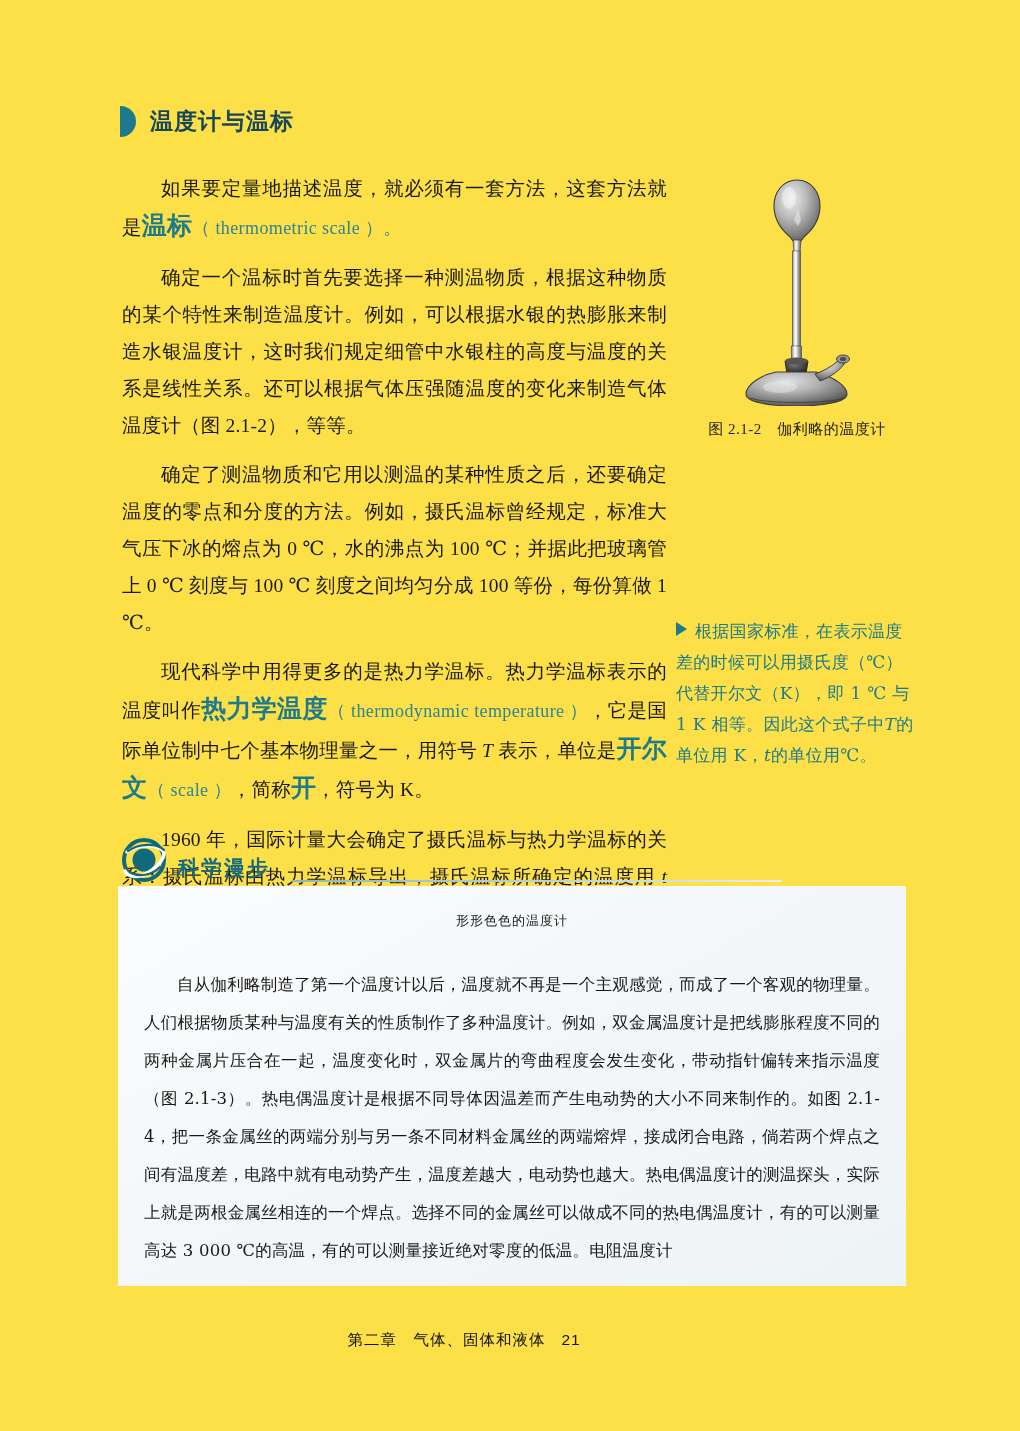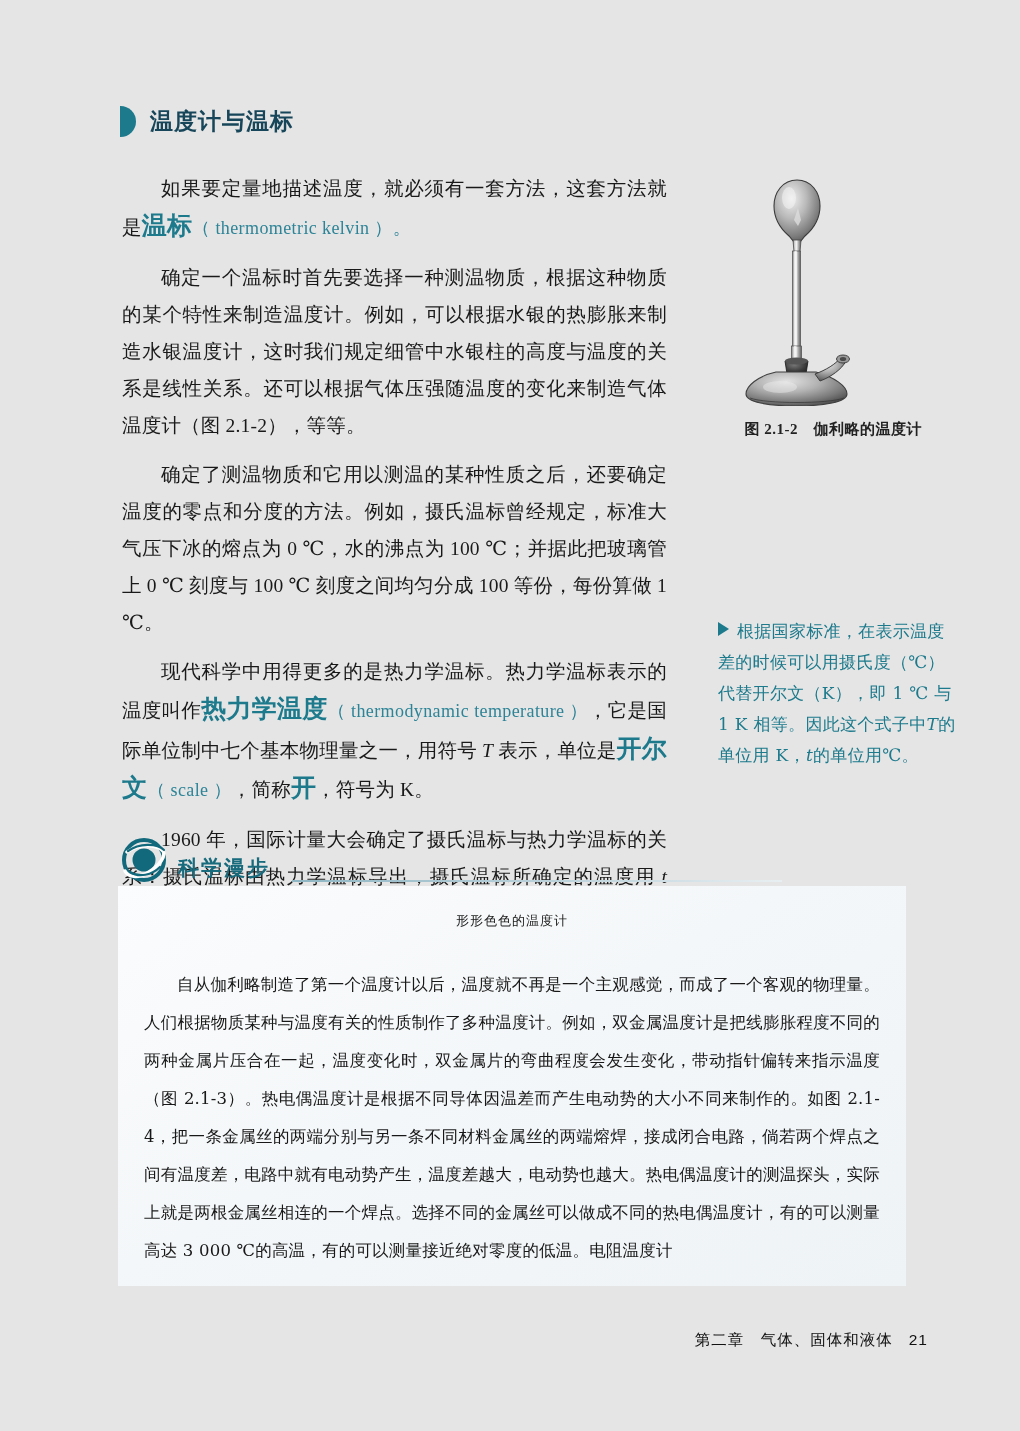--- a/index.html
+++ b/index.html
@@ -12,21 +12,21 @@
     height: 1431px;
     position: relative;
     font-family: "Liberation Serif", "DejaVu Serif", serif;
     overflow: hidden;
     color: #1a1a1a;
   }
 
   .page {
     position: absolute;
     inset: 0;
-    background: #e5e5e5;
+    background: #fde047;
   }
 
   
   .section-head {
     position: absolute;
     left: 120px;
     top: 106px;
     display: flex;
     align-items: center;
     gap: 14px;
@@ -92,22 +92,21 @@
     font-family: "Liberation Serif", serif;
   }
   .formula .it { font-style: italic; }
 
   
   .figure {
     position: absolute;
     left: 672px;
     top: 168px;
     width: 250px;
-    text-align: right;
-    font-weight: bold;
+    text-align: center;
   }
   .figure-img {
     width: 250px;
     height: 238px;
     position: relative;
   }
   .figure-cap {
     margin-top: 14px;
     font-size: 15px;
     color: #222;
@@ -119,21 +118,20 @@
   .sidenote {
     position: absolute;
     left: 676px;
     top: 616px;
     width: 240px;
     color: #1c7a8c;
     font-family: "DejaVu Serif", "Liberation Serif", serif;
     font-size: 17px;
     line-height: 31px;
     letter-spacing: 0.3px;
-    margin-left: 42px;
   }
   .sidenote .tri {
     display: inline-block;
     width: 0; height: 0;
     border-left: 11px solid #1c7a8c;
     border-top: 7px solid transparent;
     border-bottom: 7px solid transparent;
     margin-right: 8px;
     vertical-align: 1px;
   }
@@ -193,21 +191,21 @@
     color: #181818;
     letter-spacing: 0.2px;
   }
 
   
   .footer {
     position: absolute;
     left: 0;
     top: 1330px;
     width: 1020px;
-    text-align: right;
+    text-align: center;
     padding-right: 92px;
     box-sizing: border-box;
     font-size: 15.5px;
     color: #111;
     letter-spacing: 1px;
     font-family: "DejaVu Sans", "Liberation Sans", sans-serif;
   }
   .footer .pg {
     margin-left: 16px;
     font-family: "Liberation Sans", sans-serif;
@@ -218,21 +216,21 @@
 
 <div class="page">
 
   <div class="section-head">
     <div class="head-marker"></div>
     <div class="head-title">温度计与温标</div>
   </div>
 
   <div class="col-main">
 
-    <p class="para"><span>如果要定量地描述温度，就必须有一套方法，这套方法就是</span><span class="hl">温标</span><span class="en">（ thermometric kelvin ）。</span></p>
+    <p class="para"><span>如果要定量地描述温度，就必须有一套方法，这套方法就是</span><span class="hl">温标</span><span class="en">（ thermometric scale ）。</span></p>
 
     <p class="para">确定一个温标时首先要选择一种测温物质，根据这种物质的某个特性来制造温度计。例如，可以根据水银的热膨胀来制造水银温度计，这时我们规定细管中水银柱的高度与温度的关系是线性关系。还可以根据气体压强随温度的变化来制造气体温度计（图 2.1-2），等等。</p>
 
     <p class="para">确定了测温物质和它用以测温的某种性质之后，还要确定温度的零点和分度的方法。例如，摄氏温标曾经规定，标准大气压下冰的熔点为 0 ℃，水的沸点为 100 ℃；并据此把玻璃管上 0 ℃ 刻度与 100 ℃ 刻度之间均匀分成 100 等份，每份算做 1 ℃。</p>
 
     <p class="para"><span>现代科学中用得更多的是热力学温标。热力学温标表示的温度叫作</span><span class="hl">热力学温度</span><span class="en">（ thermodynamic temperature ）</span><span>，它是国际单位制中七个基本物理量之一，用符号 </span><span class="it">T</span><span> 表示，单位是</span><span class="hl">开尔文</span><span class="en">（ scale ）</span><span>，简称</span><span class="hl">开</span><span>，符号为 K。</span></p>
 
     <p class="para"><span class="num">1960 年，国际计量大会确定了摄氏温标与热力学温标的关系：摄氏温标由热力学温标导出，摄氏温标所确定的温度用 </span><span class="it">t</span><span> 表示，它与热力学温度 </span><span class="it">T</span><span> 的关系是</span></p>
 
     <p class="formula"><span class="it">T</span><span> = </span><span class="it">t</span><span> + 273.15 K</span></p>

